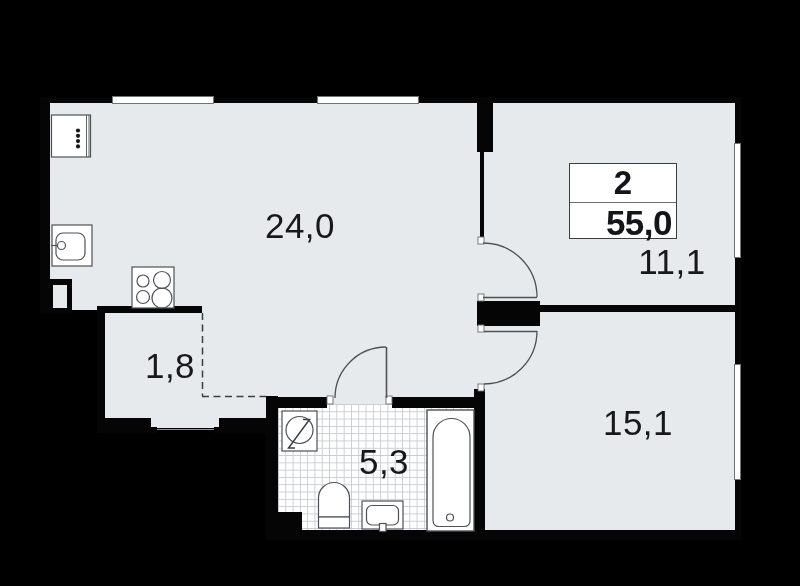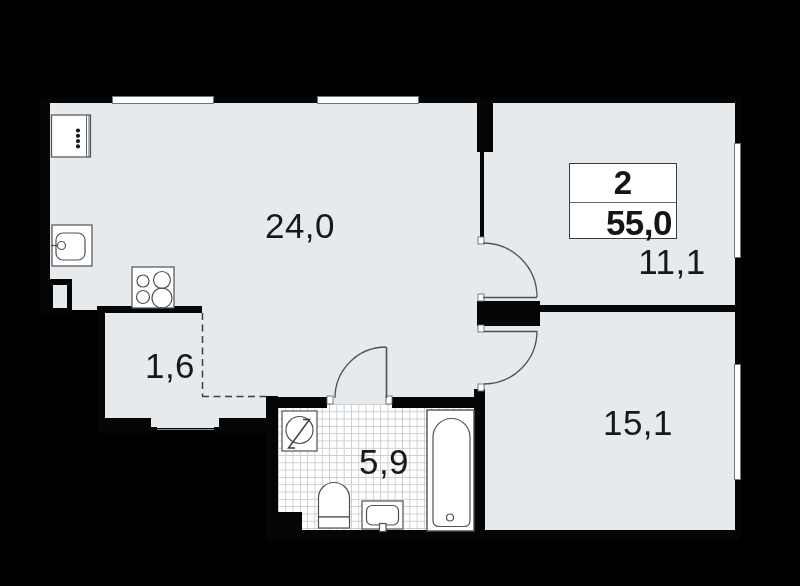--- a/index.html
+++ b/index.html
@@ -170,21 +170,21 @@
     <g>
       <rect class="fx" x="427" y="410" width="47" height="121" style="stroke-width:1.4"></rect>
       <path class="fxn" d="M433 520.5 Q433 526.5 439 526.5 H464 Q470 526.5 470 520.5 V437 A18.5 18.5 0 0 0 433 437 Z"></path>
       <circle class="fxn" cx="450" cy="517.5" r="3.5"></circle>
     </g>
   </svg>
 
   <div class="lbl" style="left:300px;top:226px;">24,0</div>
   <div class="lbl" style="left:640px;top:262px;margin-left:32px;">11,1</div>
   <div class="lbl" style="left:638px;top:423px;">15,1</div>
-  <div class="lbl" style="left:170px;top:366px;">1,6</div>
-  <div class="lbl" style="left:384px;top:462px;">5,9</div>
+  <div class="lbl" style="left:170px;top:366px;">1,8</div>
+  <div class="lbl" style="left:384px;top:462px;">5,3</div>
 
   <div class="infobox">
     <div class="row1">2</div>
     <div class="row2">55,0</div>
   </div>
 
 </div>
 
 </body></html>

